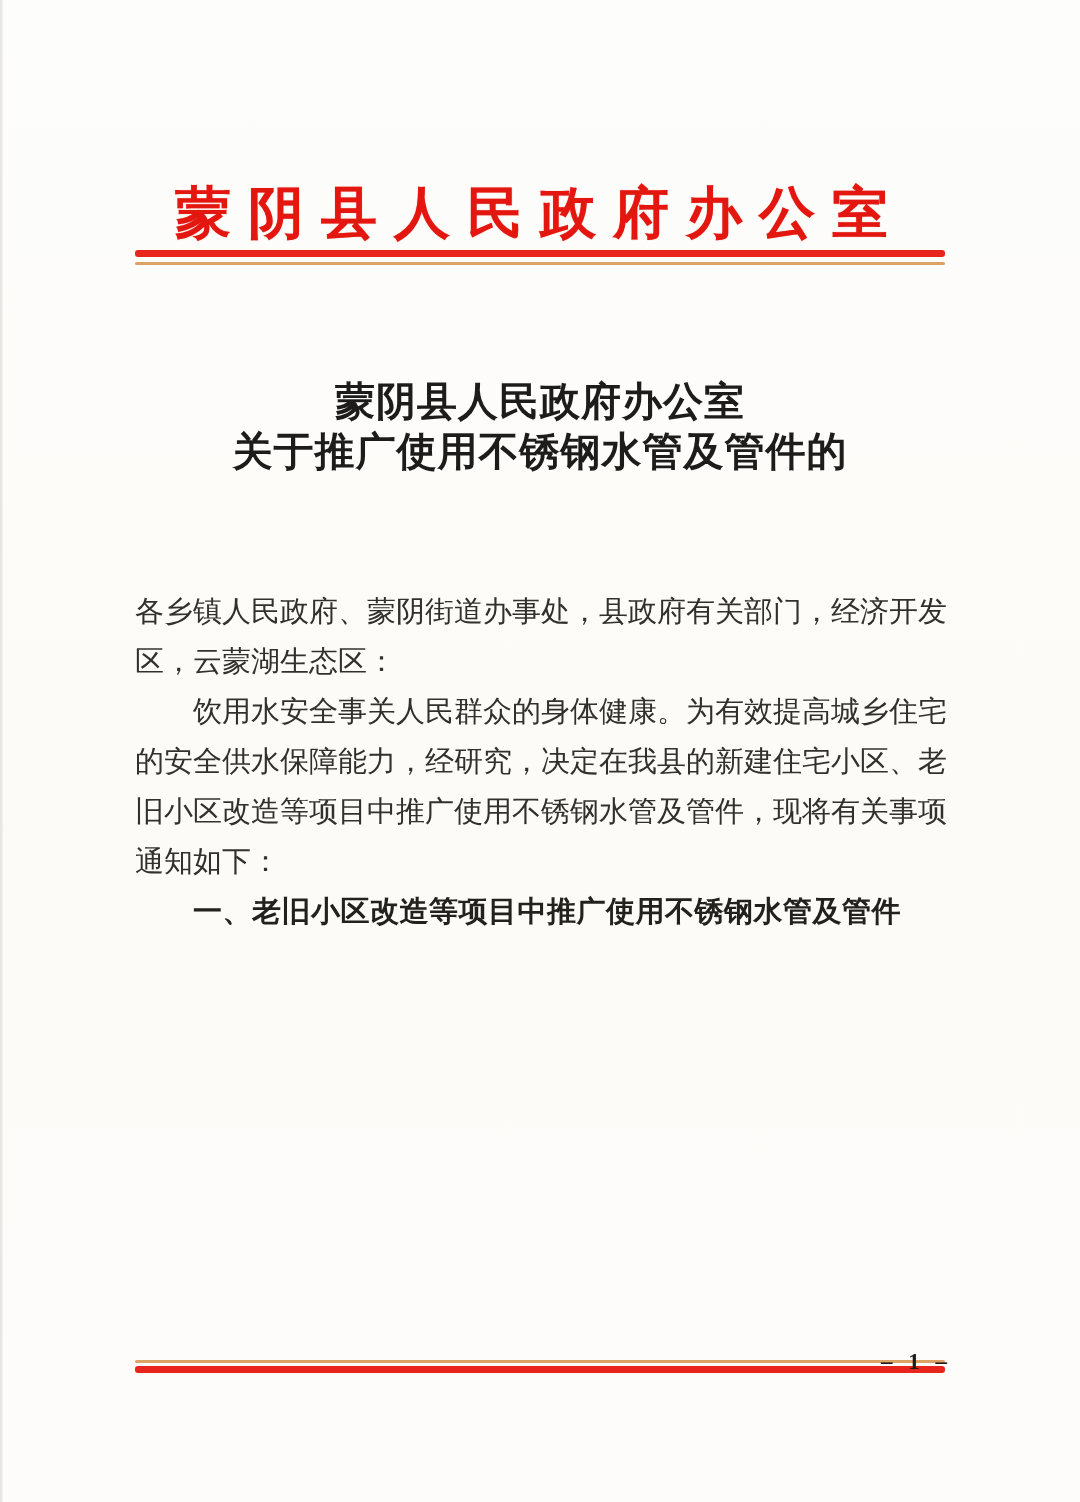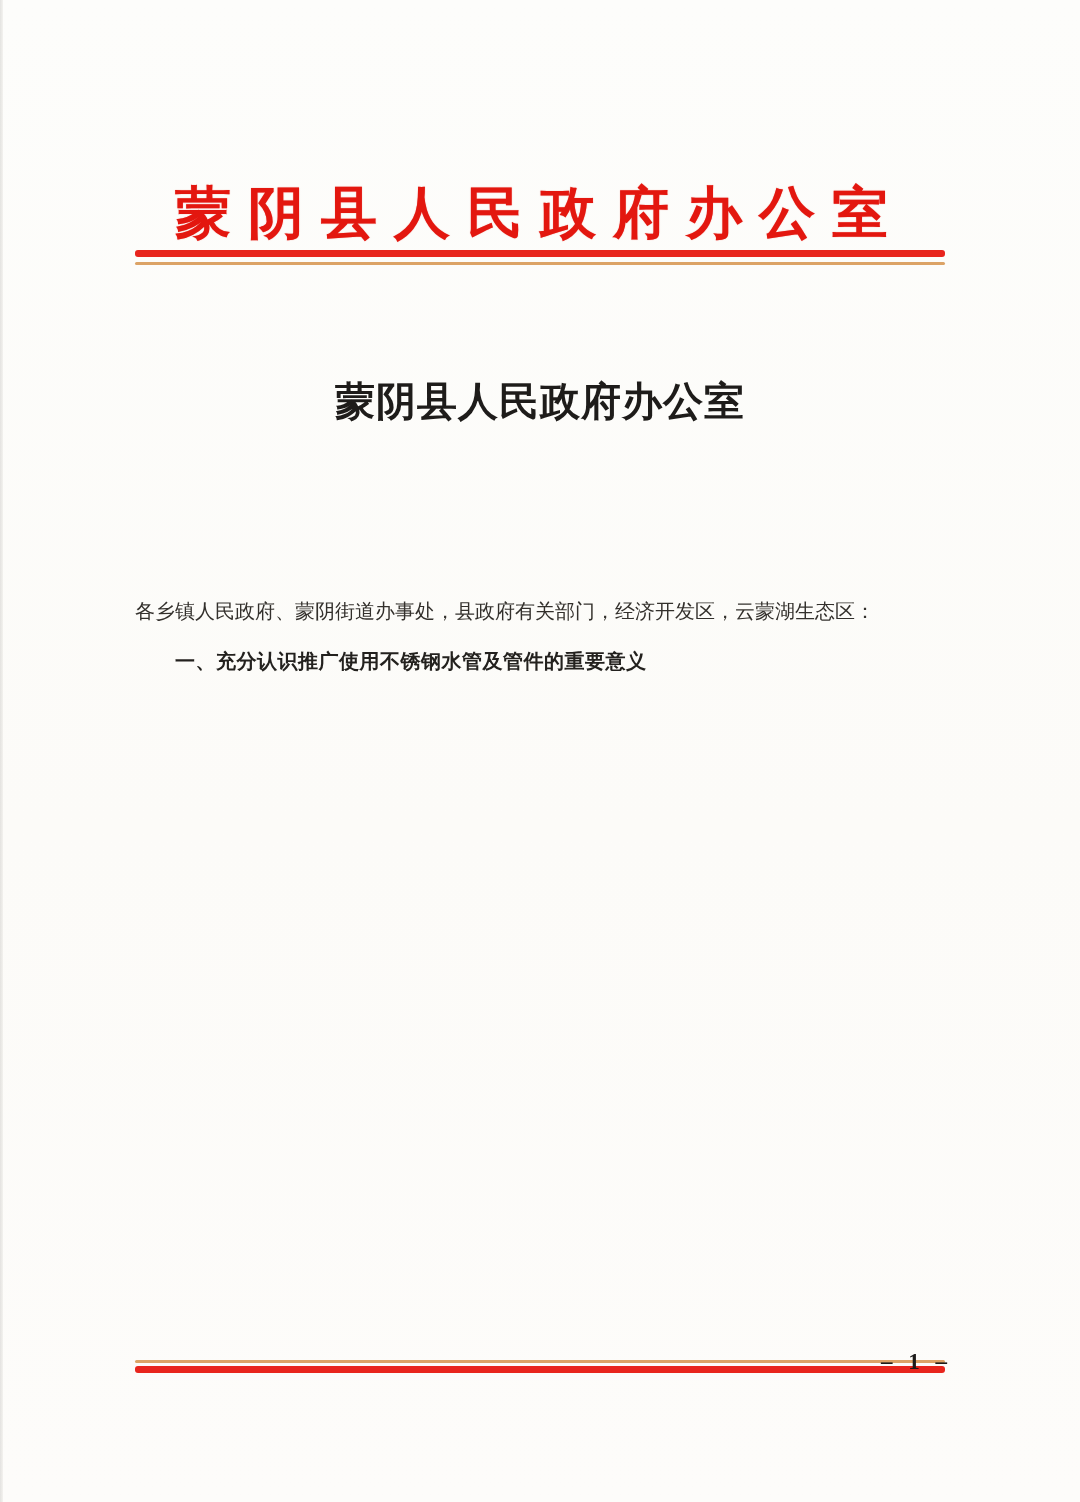--- a/index.html
+++ b/index.html
@@ -57,21 +57,21 @@
     line-height: 50px;
     letter-spacing: 1px;
   }
 
   
   .body-text {
     position: absolute;
     top: 586px;
     left: 135px;
     width: 812px;
-    font-size: 20px;
+    font-size: 29px;
     line-height: 50px;
     color: var(--body-text, #33302c);
     text-align: justify;
     text-justify: inter-ideograph;
   }
   .body-text p { margin: 0; }
   .para { text-indent: 2em; }
   .section-heading {
     font-weight: 700;
     color: #23211e;
@@ -105,25 +105,27 @@
   <header>
     <div class="letterhead-text">蒙阴县人民政府办公室</div>
     <div class="rule-group header-rule">
       <div class="rule-red"></div>
       <div class="rule-tan"></div>
     </div>
   </header>
 
   <section class="doc-title">
     <div class="t-line">蒙阴县人民政府办公室</div>
+    <div class="t-line">关于推广使用不锈钢水管及管件的</div>
   </section>
 
   <main class="body-text">
     <p class="salutation">各乡镇人民政府、蒙阴街道办事处，县政府有关部门，经济开发区，云蒙湖生态区：</p>
-    <p class="para section-heading">一、充分认识推广使用不锈钢水管及管件的重要意义</p>
+    <p class="para">饮用水安全事关人民群众的身体健康。为有效提高城乡住宅的安全供水保障能力，经研究，决定在我县的新建住宅小区、老旧小区改造等项目中推广使用不锈钢水管及管件，现将有关事项通知如下：</p>
+    <p class="para section-heading">一、老旧小区改造等项目中推广使用不锈钢水管及管件</p>
   </main>
 
   <footer>
     <div class="rule-group footer-rule">
       <div class="rule-tan"></div>
       <div class="rule-red"></div>
     </div>
     <div class="page-number">– 1 –</div>
   </footer>
 </div>

